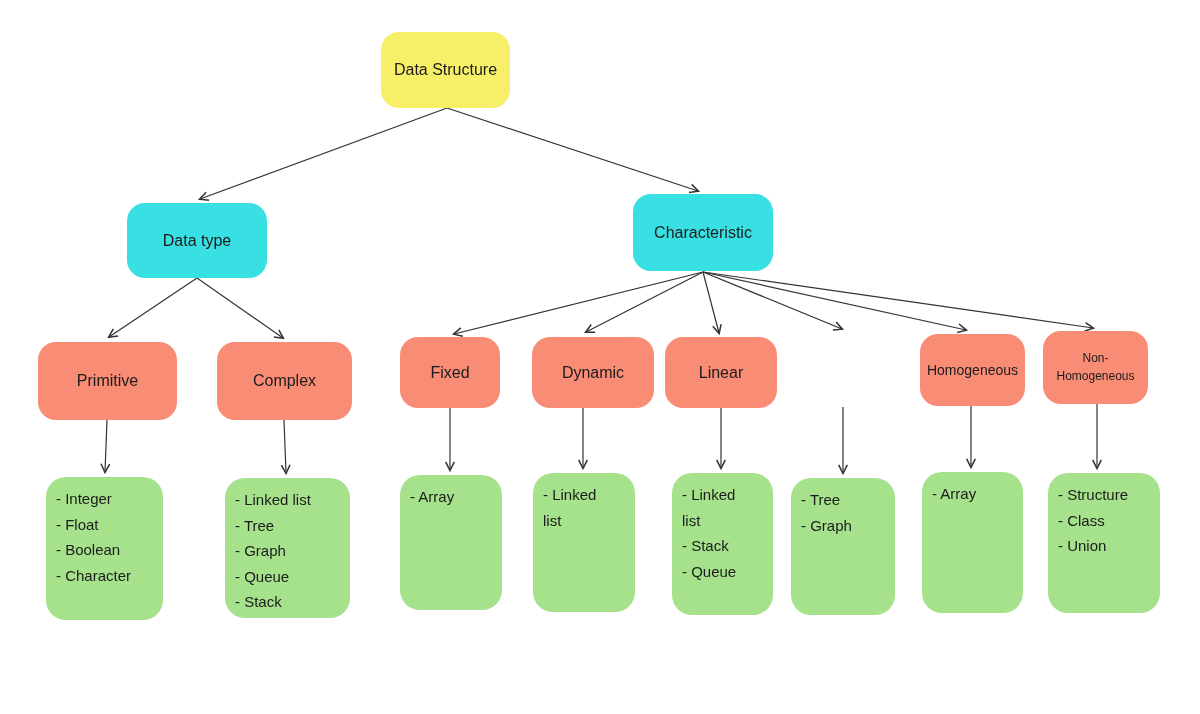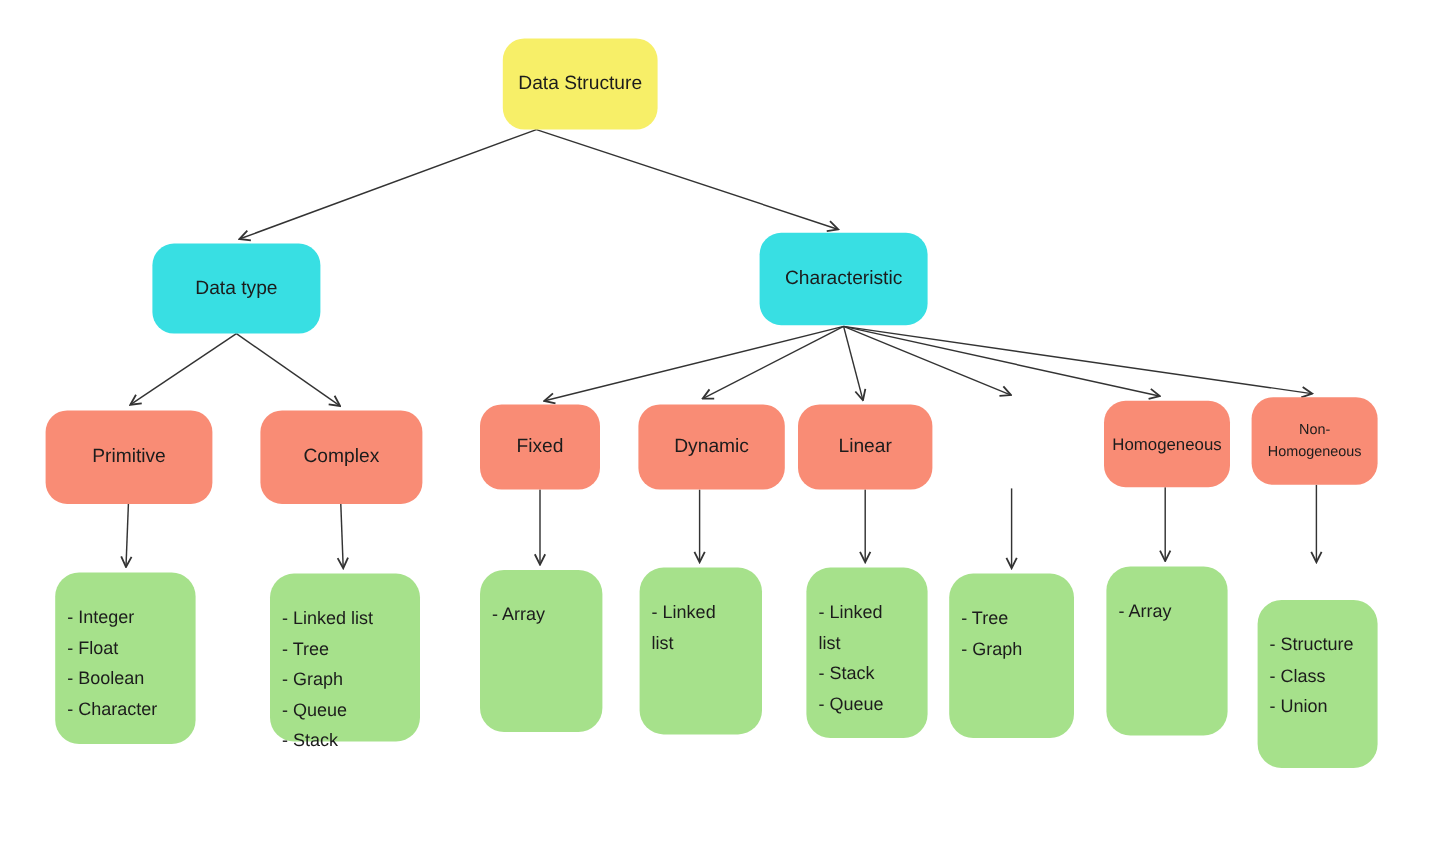--- a/index.html
+++ b/index.html
@@ -27,31 +27,31 @@
     border-radius: 18px;
     display: flex;
     align-items: center;
     justify-content: center;
     text-align: center;
     color: #1c1c1c;
     font-size: 16px;
     box-sizing: border-box;
     padding: 4px 8px;
   }
-  .root    { background: #F7EF68; margin-left: 38px; }
+  .root    { background: #F7EF68; }
   .branch  { background: #38DFE3; text-align: right; }
   .cat     { background: #F98C75; font-size: 16px; }
   .cat.small   { font-size: 14px; }
   .cat.smaller { font-size: 12px; line-height: 1.45; }
   .leaf {
     position: absolute;
     background: #A6E18B;
     border-radius: 20px;
     box-sizing: border-box;
-    padding: 25px 10px 8px 10px;
+    padding: 9px 10px 8px 10px;
     font-size: 15px;
     line-height: 1.7;
     color: #1c1c1c;
     text-align: left;
   }
   .leaf.narrow { padding-right: 20px; }
   .leaf .li { white-space: normal; }
 
   
   #n-root           { left: 381px; top: 32px;  width: 129px; height: 76px; }
@@ -67,21 +67,21 @@
   #n-homogeneous    { left: 920px; top: 334px; width: 105px; height: 72px; }
   #n-nonhomogeneous { left: 1043px; top: 331px; width: 105px; height: 73px; }
 
   #l-primitive      { left: 46px;   top: 477px; width: 117px; height: 143px; }
   #l-complex        { left: 225px;  top: 478px; width: 125px; height: 140px; }
   #l-fixed          { left: 400px;  top: 475px; width: 102px; height: 135px; }
   #l-dynamic        { left: 533px;  top: 473px; width: 102px; height: 139px; }
   #l-linear         { left: 672px;  top: 473px; width: 101px; height: 142px; }
   #l-nonlinear      { left: 791px;  top: 478px; width: 104px; height: 137px; }
   #l-homogeneous    { left: 922px;  top: 472px; width: 101px; height: 141px; }
-  #l-nonhomogeneous { left: 1048px; top: 500px; width: 100px; height: 140px; }
+  #l-nonhomogeneous { left: 1048px; top: 473px; width: 112px; height: 140px; }
 </style>
 </head>
 <body>
 
 <div id="canvas">
 
   <svg id="edges" viewBox="0 0 1200 714" xmlns="http://www.w3.org/2000/svg">
     <defs>
       <marker id="arrow" viewBox="0 0 10 10" refX="8.5" refY="5" markerWidth="9" markerHeight="9" orient="auto-start-reverse">
         <path d="M1,1 L9,5 L1,9" fill="none" stroke="#333333" stroke-width="1.4"></path>

